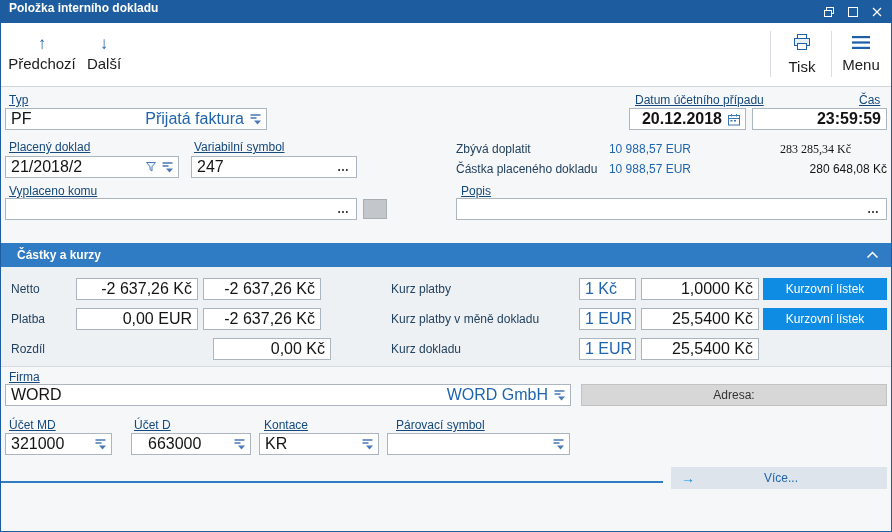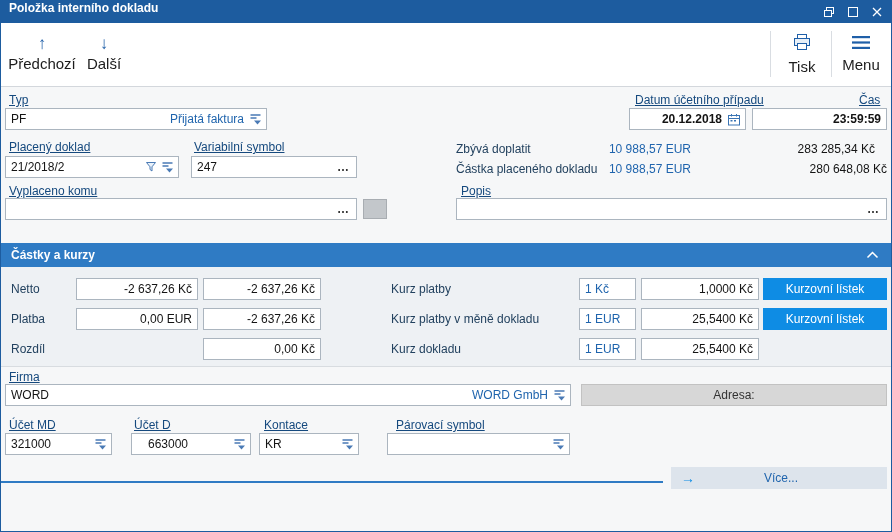--- a/index.html
+++ b/index.html
@@ -14,31 +14,31 @@
   .controls { display:flex; gap:12px; padding-right:8px; align-items:center; }
   .ctl { display:flex; cursor:pointer; }
   .toolbar { position:absolute; left:0; top:22px; width:100%; height:64px; background:#ffffff; border-bottom:1px solid #d3d7dc; }
   .tbtn { position:absolute; top:4px; height:54px; display:flex; flex-direction:column; align-items:center; justify-content:center; gap:3px; cursor:pointer; }
   .tbtn .glyph { color:#1f5fa8; font-size:17px; line-height:16px; }
   .tbtn .tlbl { font-size:15px; color:#1c1c1c; white-space:nowrap; }
   .tsep { position:absolute; top:30px; height:46px; width:1px; background:#d9dde2; }
   .lbl { position:absolute; font-size:12px; color:#15497e; text-decoration:underline; white-space:nowrap; cursor:pointer; }
   .slbl { position:absolute; font-size:12px; color:#23425f; white-space:nowrap; }
   .fld { position:absolute; height:22px; background:#fff; border:1px solid #abb5bf; display:flex; align-items:center; overflow:hidden; }
-  .txt { font-size:12px; color:#141414; padding:0 5px; white-space:nowrap; }
+  .txt { font-size:16px; color:#141414; padding:0 5px; white-space:nowrap; }
   .grow { flex:1; }
   .num { flex:1; text-align:right; }
   .blue { color:#1f64ad; }
   .bold { font-weight:bold; }
   .ficon { display:flex; align-items:center; padding-right:4px; cursor:pointer; flex:none; }
   .dots { font-size:12px; color:#333; font-weight:bold; padding-right:6px; letter-spacing:1px; cursor:pointer; flex:none; }
   .amt { position:absolute; font-size:12px; text-align:right; white-space:nowrap; }
   .amt.dark { color:#141414; }
   .sechdr { position:absolute; left:0; width:100%; height:24px; background:#2f7bc4; display:flex; align-items:center; cursor:pointer; }
-  .sechdr .stitle { color:#fff; font-size:12px; font-weight:bold; padding-left:10px; flex:1; }
+  .sechdr .stitle { color:#fff; font-size:12px; font-weight:bold; padding-left:16px; flex:1; }
   .sechdr .collapse { padding-right:12px; display:flex; cursor:pointer; }
   .secbody { position:absolute; left:0; width:100%; top:266px; height:100px; background:#eef1f4; border-bottom:1px solid #d8dce0; }
   .bluebtn { position:absolute; width:124px; height:22px; background:#0e8ce4; color:#fff; font-size:12px; display:flex; align-items:center; justify-content:center; cursor:pointer; white-space:nowrap; }
   .graybtn { position:absolute; width:24px; height:20px; background:#c3c7cb; border:1px solid #a8adb2; cursor:pointer; }
   .adresa { position:absolute; height:22px; background:#d7d7d7; border:1px solid #c2c2c2; display:flex; align-items:center; justify-content:center; font-size:12px; color:#333; }
   .hline { position:absolute; height:2px; background:#2f7bc4; }
   .morebar { position:absolute; height:22px; background:#dde4ec; display:flex; align-items:center; cursor:pointer; }
   .moreicon { color:#0e8ce4; font-size:14px; font-weight:bold; padding:0 10px; }
   .morelbl { flex:1; text-align:center; font-size:12px; color:#1f64ad; padding-right:30px; }
 </style>
@@ -129,21 +129,21 @@
     </span>
   </div>
   <div class="fld" style="left:751px;top:107px;width:135px;">
     <span class="txt num bold">23:59:59</span>
   </div>
 
   <span class="lbl" style="left:8px;top:139px;">Placený doklad</span>
   <span class="lbl" style="left:193px;top:139px;">Variabilní symbol</span>
   <span class="slbl" style="left:455px;top:141px;">Zbývá doplatit</span>
   <span class="amt blue" style="left:575px;top:141px;width:115px;">10 988,57 EUR</span>
-  <span class="amt dark" style="left:744px;top:141px;width:130px;">283 285,34 Kč</span>
+  <span class="amt dark" style="left:720px;top:141px;width:130px;font-family:Liberation Serif, serif;">283 285,34 Kč</span>
 
   <div class="fld" style="left:4px;top:155px;width:174px;">
     <span class="txt grow">21/2018/2</span>
     <span class="ficon">
       <svg width="12" height="12" viewBox="0 0 12 12">
           <path d="M1.5 1.5h9L7 5.8V10l-2-1.5V5.8L1.5 1.5z" fill="#eaf2fa" stroke="#4a7ab5"></path>
         </svg>
     </span>
     <span class="ficon">
       <svg width="13" height="12" viewBox="0 0 13 12">
@@ -208,21 +208,21 @@
   <span class="slbl" style="left:390px;top:311px;">Kurz platby v měně dokladu</span>
   <div class="fld" style="left:578px;top:307px;width:57px;">
     <span class="txt grow blue">1 EUR</span>
   </div>
   <div class="fld" style="left:640px;top:307px;width:118px;">
     <span class="txt num">25,5400 Kč</span>
   </div>
   <div class="bluebtn" style="left:762px;top:307px;">Kurzovní lístek</div>
 
   <span class="slbl" style="left:10px;top:341px;">Rozdíl</span>
-  <div class="fld" style="left:202px;top:337px;width:118px;">
+  <div class="fld" style="left:212px;top:337px;width:118px;">
     <span class="txt num">0,00 Kč</span>
   </div>
   <span class="slbl" style="left:390px;top:341px;">Kurz dokladu</span>
   <div class="fld" style="left:578px;top:337px;width:57px;">
     <span class="txt grow blue">1 EUR</span>
   </div>
   <div class="fld" style="left:640px;top:337px;width:118px;">
     <span class="txt num">25,5400 Kč</span>
   </div>
 
@@ -257,21 +257,21 @@
   </div>
   <div class="fld" style="left:130px;top:432px;width:120px;padding-left:11px;">
     <span class="txt grow">663000</span>
     <span class="ficon">
       <svg width="13" height="12" viewBox="0 0 13 12">
           <path d="M1.5 2h10M1.5 5h6" stroke="#4a7ab5" stroke-width="1.3"></path>
           <path d="M5 7.5h7l-3.5 4z" fill="#4a7ab5"></path>
         </svg>
     </span>
   </div>
-  <div class="fld" style="left:258px;top:432px;width:100px;">
+  <div class="fld" style="left:258px;top:432px;width:120px;">
     <span class="txt grow">KR</span>
     <span class="ficon">
       <svg width="13" height="12" viewBox="0 0 13 12">
           <path d="M1.5 2h10M1.5 5h6" stroke="#4a7ab5" stroke-width="1.3"></path>
           <path d="M5 7.5h7l-3.5 4z" fill="#4a7ab5"></path>
         </svg>
     </span>
   </div>
   <div class="fld" style="left:386px;top:432px;width:183px;">
     <span class="txt grow"></span>

